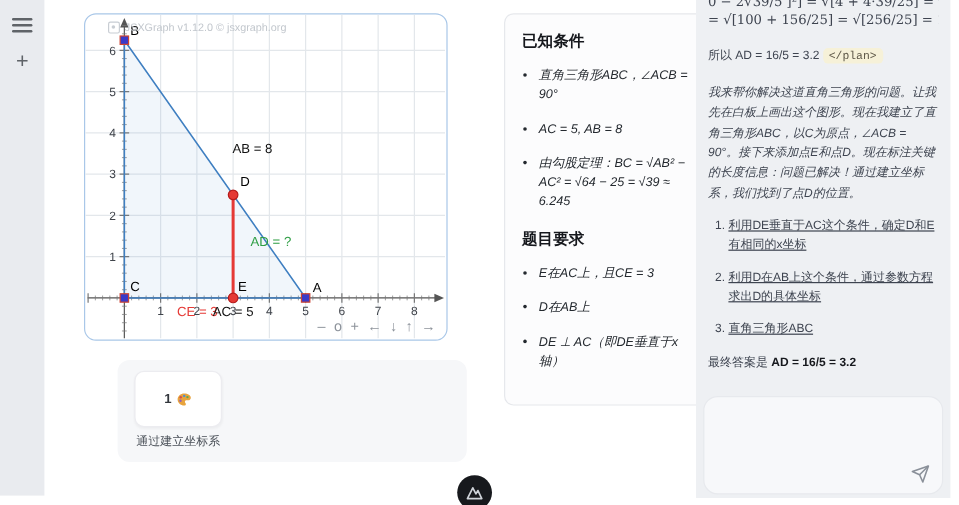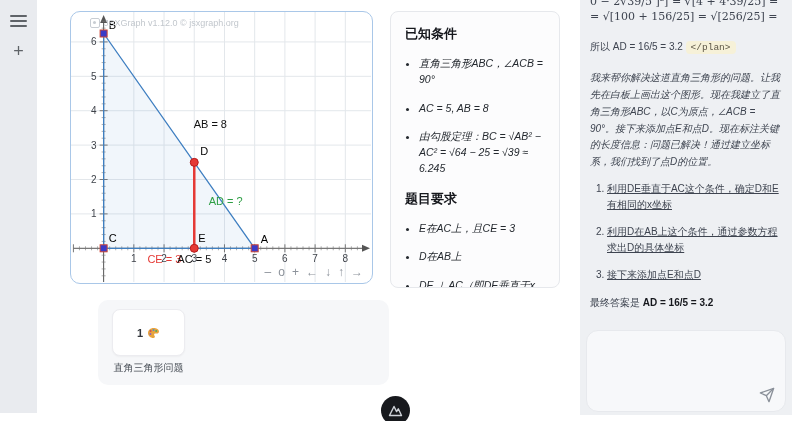--- a/index.html
+++ b/index.html
@@ -25,21 +25,21 @@
     background:#c8cdd3; border-radius:50%; }
   .gnav { position:absolute; right:9px; bottom:5px; display:flex; gap:7px;
     color:#8d939b; font-size:12px; line-height:1; }
   .gnav span { cursor:pointer; }
   svg text { font-family:"Liberation Sans", sans-serif; }
   .tick { font-size:10px; fill:#3f434a; }
   .glabel { font-size:11px; }
   .plabel { font-size:11px; fill:#000; }
 
   
-  .info { position:absolute; left:390px; top:11px; width:170px; height:277px;
+  .info { position:absolute; left:420px; top:11px; width:170px; height:327px;
     background:#fcfcfd; border:1px solid #e6e8ec; border-radius:8px;
     padding:13px 14px; overflow:hidden; }
   .info h3 { font-size:13px; color:#16181d; margin:0 0 13px; font-weight:bold; }
   .info h3 + ul { margin-top:0;font-style:italic; }
   .info ul { list-style:disc; padding-left:14px; margin:0 0 8px; }
   .info li { font-size:10.5px; color:#24292f; line-height:1.5; margin-bottom:13px; }
   .info .h2nd { margin-top:2px; }
 
   
   .pages { position:absolute; left:98px; top:300px; width:291px; height:85px;
@@ -262,40 +262,40 @@
     <div class="page-card">
       <span class="num">1</span>
       <svg width="13" height="12" viewBox="0 0 13 12">
         <path d="M6.5 1C3.4 1 1 3.2 1 6s2.4 5 5.5 5c.9 0 1.4-.5 1.4-1.2 0-.4-.2-.7-.4-1-.2-.3-.4-.6-.4-1 0-.7.6-1.2 1.3-1.2H9.8C11.1 6.6 12 5.6 12 4.4 12 2.4 9.5 1 6.5 1z" fill="#e8a33d"></path>
         <circle cx="3.6" cy="4" r="1" fill="#d14f4f"></circle>
         <circle cx="6.5" cy="2.9" r="1" fill="#4f8ed1"></circle>
         <circle cx="9.2" cy="3.9" r="1" fill="#58a85a"></circle>
         <circle cx="3.4" cy="6.9" r="1" fill="#8e5fc0"></circle>
       </svg>
     </div>
-    <div class="page-label">直角三角形问题</div>
+    <div class="page-label">通过建立坐标系</div>
   </div>
 
   <div class="fab">
     <svg width="15" height="13" viewBox="0 0 15 13">
       <path d="M1.5 11.5 L6 2.5 L8.6 7.6 L10.3 4.8 L13.5 11.5 Z" fill="none" stroke="#cfd3d9" stroke-width="1.4" stroke-linejoin="round"></path>
     </svg>
   </div>
 
   <div class="chat">
     <div class="math first">0 − 2√39/5 ]²] = √[4 + 4·39/25] = √[4 + 156/25]</div>
     <div class="math">= √[100 + 156/25] = √[256/25] = 16/5</div>
     <div class="plan-line">
       <span>所以 AD = 16/5 = 3.2 </span><span class="code-pill">&lt;/plan&gt;</span>
     </div>
     <div class="para">我来帮你解决这道直角三角形的问题。让我先在白板上画出这个图形。现在我建立了直角三角形ABC，以C为原点，∠ACB = 90°。接下来添加点E和点D。现在标注关键的长度信息：问题已解决！通过建立坐标系，我们找到了点D的位置。</div>
     <ol>
         <li>利用DE垂直于AC这个条件，确定D和E有相同的x坐标</li>
         <li>利用D在AB上这个条件，通过参数方程求出D的具体坐标</li>
-        <li>接下来添加点E和点D</li>
+        <li>直角三角形ABC</li>
       </ol>
     <div class="final">
       <span>最终答案是 </span><strong>AD = 16/5 = 3.2</strong>
     </div>
     <div class="chat-input">
       <textarea aria-label="chat input" style=""></textarea>
       <svg class="send-btn" viewBox="0 0 24 24">
         <path d="m22 2-7 20-4-9-9-4Z" fill="none" stroke="#8a9099" stroke-width="2" stroke-linejoin="round"></path>
         <path d="M22 2 11 13" fill="none" stroke="#8a9099" stroke-width="2"></path>
       </svg>

